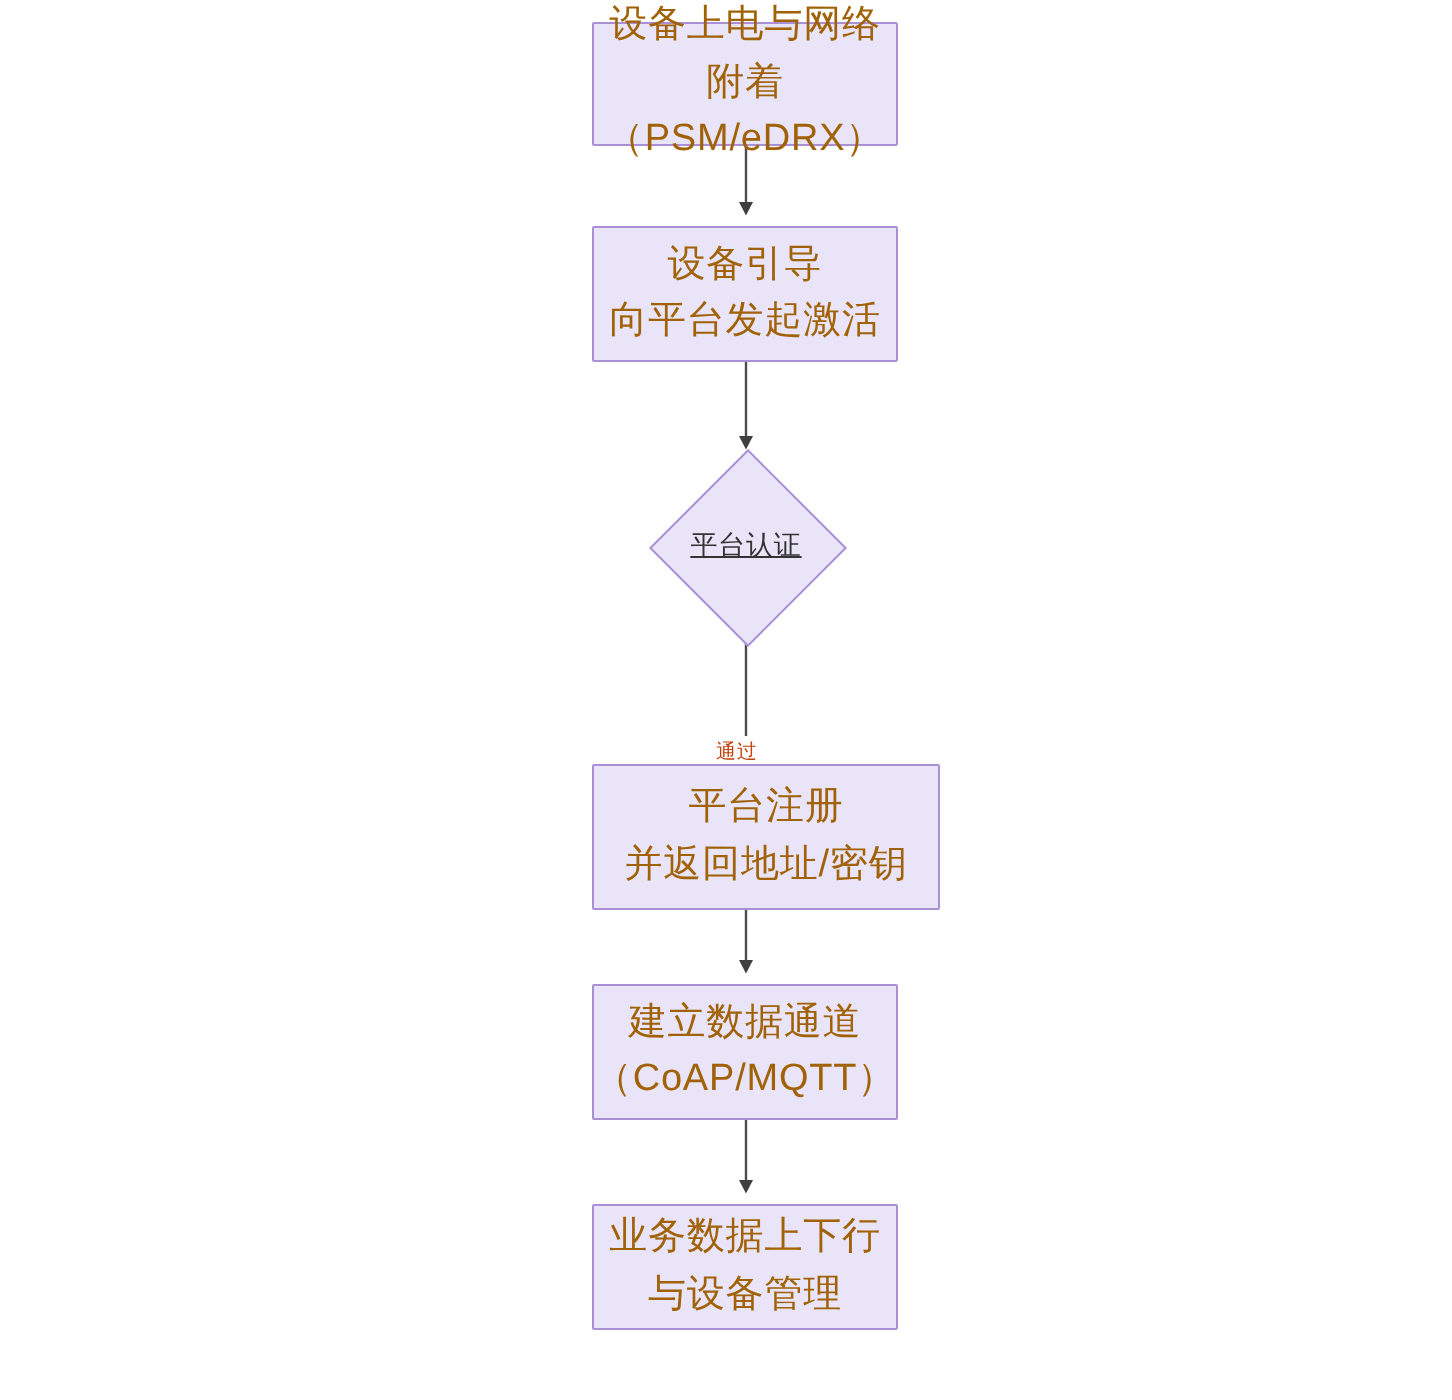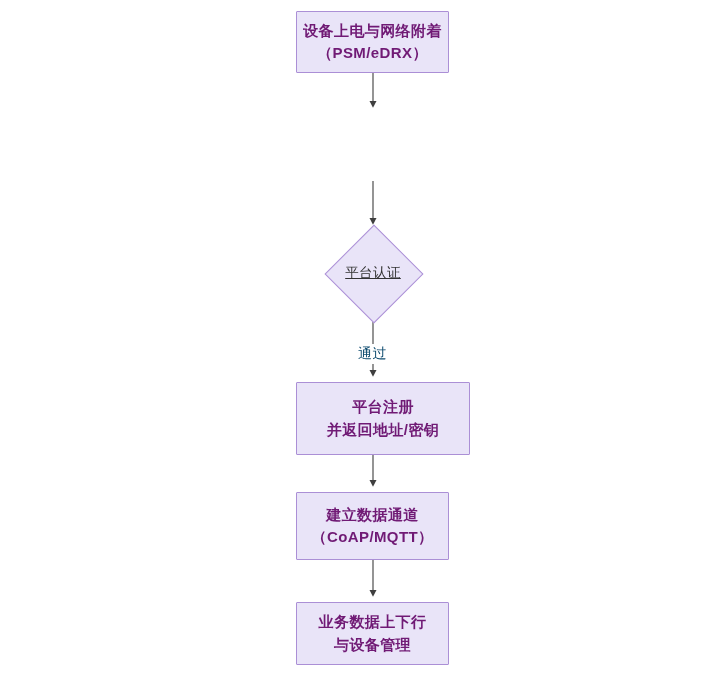--- a/index.html
+++ b/index.html
@@ -35,27 +35,26 @@
     align-items: center;
     justify-content: center;
     text-align: center;
   }
   .node-process {
     background: #e9e4f8;
     border: 1.6px solid #ab8fd6;
     border-radius: 1px;
   }
   .node-label {
-    font-size: 15px;
+    font-size: 19px;
     line-height: 1.5;
-    color: #701a75;
+    color: #a16207;
     letter-spacing: 0.4px;
     white-space: pre-line;
     user-select: none;
-    font-weight: bold;
   }
   .node-decision {
     width: 96px;
     height: 96px;
     background: transparent;
     border: none;
   }
   .diamond-shape {
     position: absolute;
     left: 50%;
@@ -73,27 +72,28 @@
     z-index: 2;
     font-size: 13.5px;
     color: #333333;
     letter-spacing: 0.4px;
     white-space: nowrap;
     user-select: none;
     text-decoration: underline;
   }
   .edge-label {
     position: absolute;
-    font-size: 14px;
-    color: #0c4a6e;
+    font-size: 10px;
+    color: #c2410c;
     background: #ffffff;
     padding: 1px 3px;
     letter-spacing: 0.4px;
     white-space: nowrap;
     user-select: none;
+    margin-top: 24px;
   }
 </style>
 </head>
 <body>
 
 <div id="flow-canvas">
 
   <svg id="edge-layer" width="726" height="700" viewBox="0 0 726 700" xmlns="http://www.w3.org/2000/svg">
     <defs>
       <marker id="arrowhead" markerWidth="9" markerHeight="9" refX="5.2" refY="3.6" orient="auto" markerUnits="userSpaceOnUse">
@@ -110,20 +110,24 @@
     <line x1="373" y1="455" x2="373" y2="485" stroke="#4d4d4d" stroke-width="1.2" marker-end="url(#arrowhead)"></line>
 
     <line x1="373" y1="560" x2="373" y2="595" stroke="#4d4d4d" stroke-width="1.2" marker-end="url(#arrowhead)"></line>
   </svg>
 
   <div class="node node-process" style="left:296px; top:11px; width:153px; height:62px;">
     <div class="node-label">设备上电与网络附着
 （PSM/eDRX）</div>
   </div>
 
+  <div class="node node-process" style="left:296px; top:113px; width:153px; height:68px;">
+    <div class="node-label">设备引导
+向平台发起激活</div>
+  </div>
 
   <div class="node node-decision" style="left:325px; top:225px; width:96px; height:96px;">
     <div class="diamond-shape"></div>
     <div class="diamond-label">平台认证</div>
   </div>
 
   <div class="edge-label" style="left:355px; top:344px;">通过</div>
 
   <div class="node node-process" style="left:296px; top:382px; width:174px; height:73px;">
     <div class="node-label">平台注册

